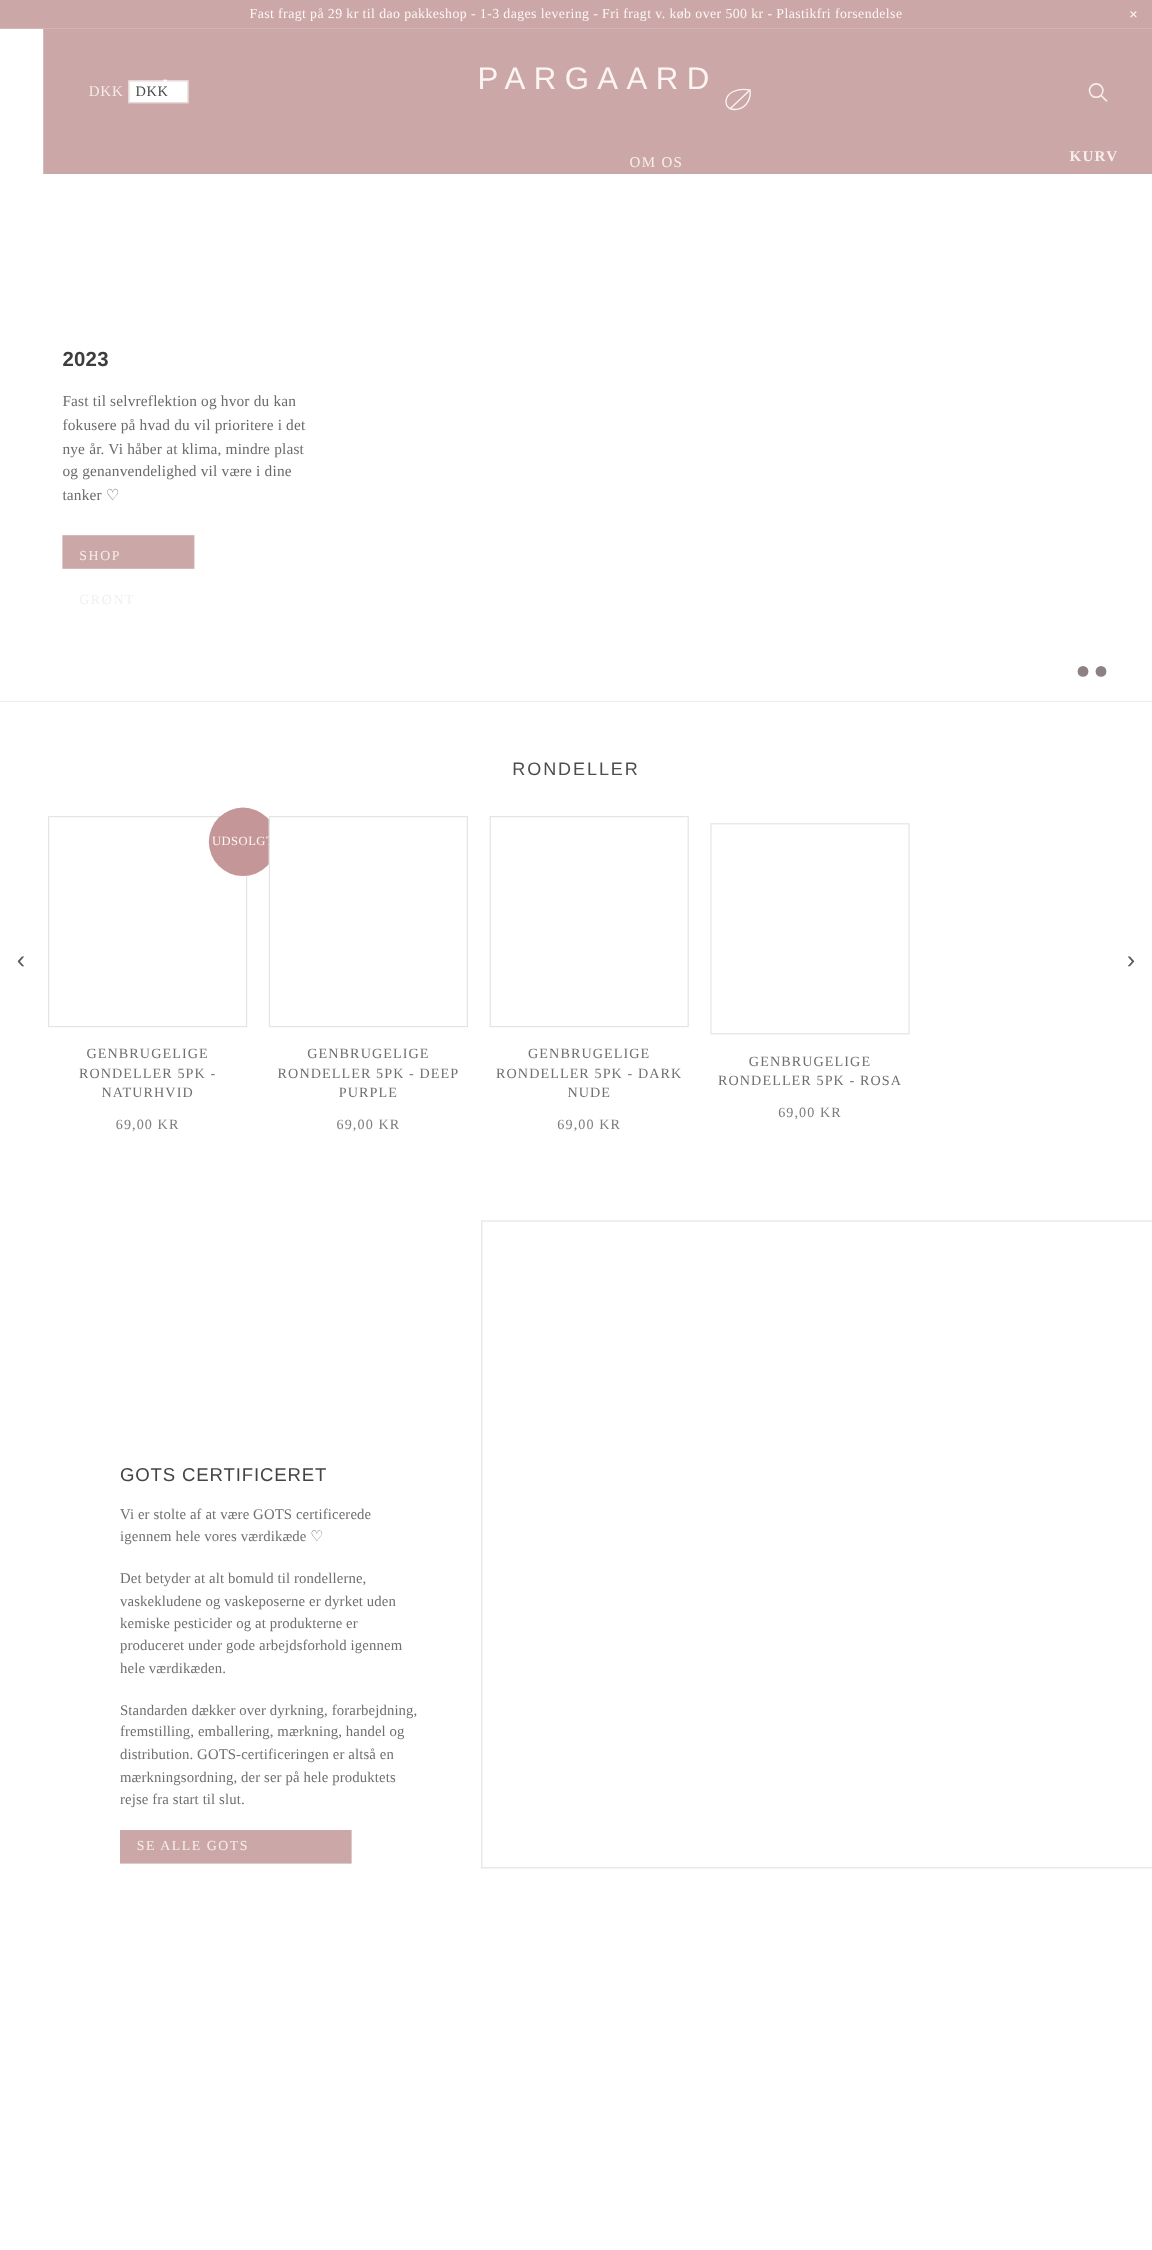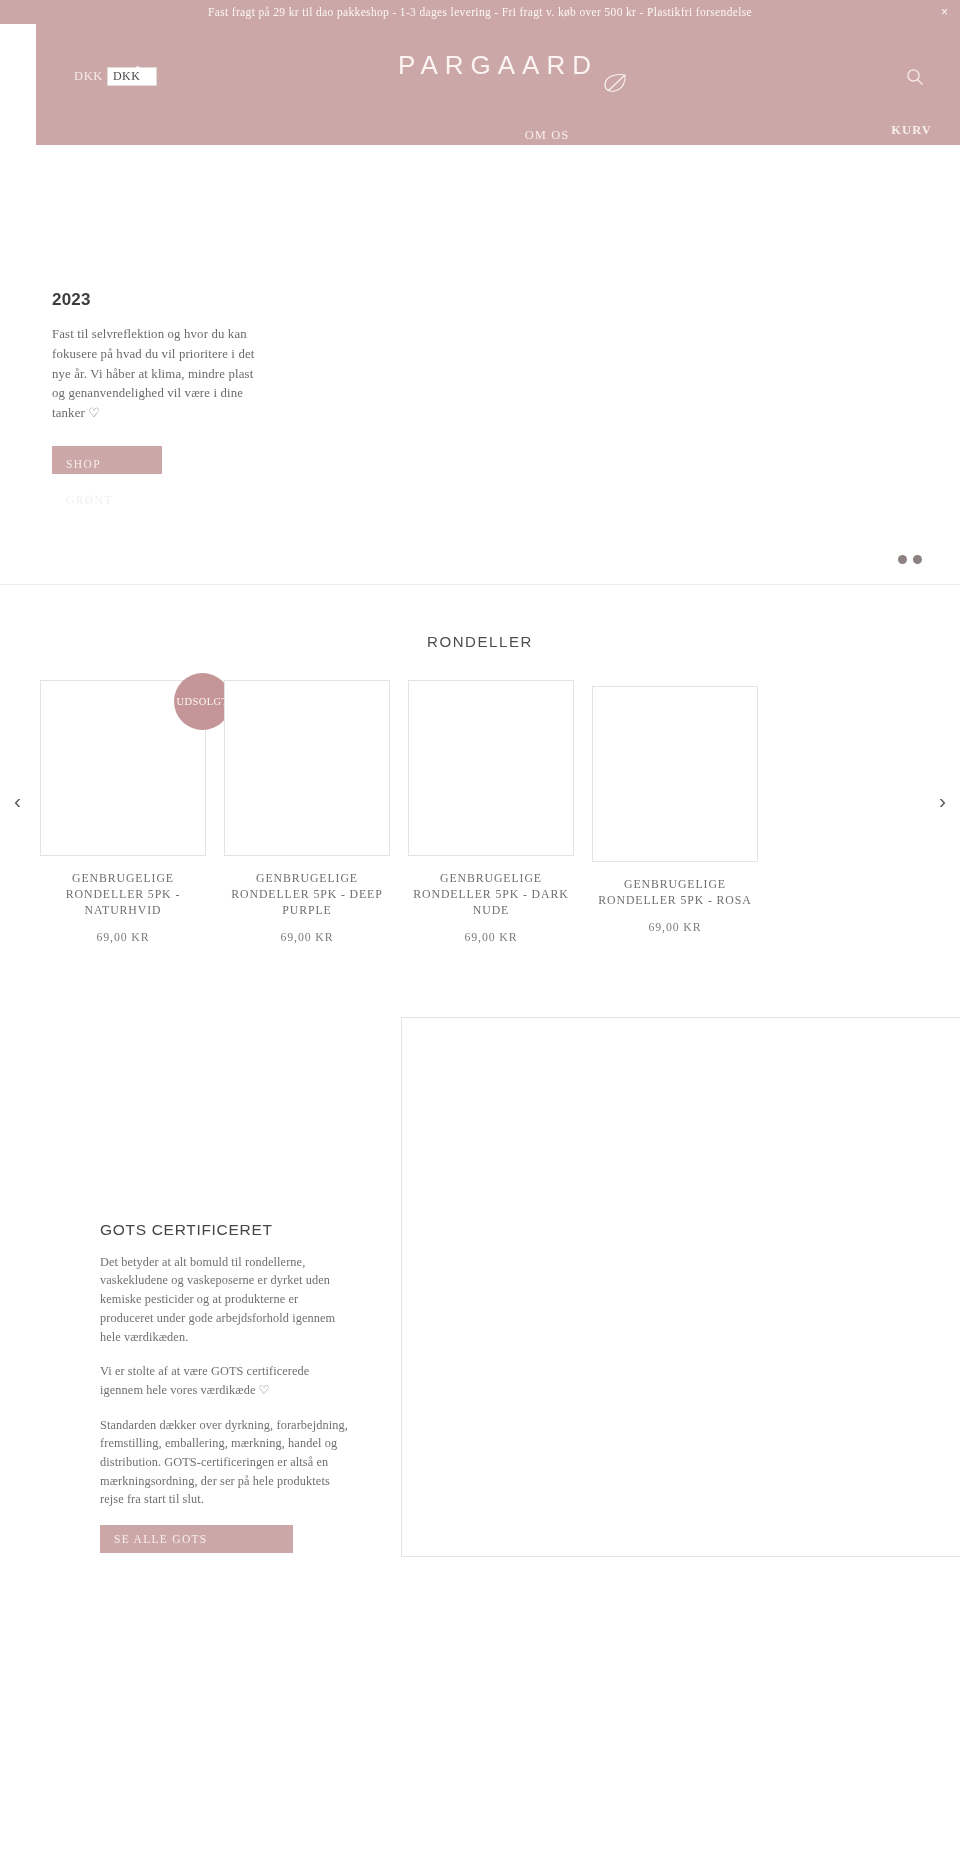--- a/index.html
+++ b/index.html
@@ -448,18 +448,18 @@
     </div>
 
     <div class="arrow right">›</div>
   </div>
 </div>
 
 <div class="gots">
   <div class="gots-panel"></div>
   <div class="gots-text">
     <div class="gots-title">GOTS CERTIFICERET</div>
+    <div class="gots-p">Vi er stolte af at være GOTS certificerede igennem hele vores værdikæde ♡</div>
     <div class="gots-p">Det betyder at alt bomuld til rondellerne, vaskekludene og vaskeposerne er dyrket uden kemiske pesticider og at produkterne er produceret under gode arbejdsforhold igennem hele værdikæden.</div>
-    <div class="gots-p">Vi er stolte af at være GOTS certificerede igennem hele vores værdikæde ♡</div>
     <div class="gots-p">Standarden dækker over dyrkning, forarbejdning, fremstilling, emballering, mærkning, handel og distribution. GOTS-certificeringen er altså en mærkningsordning, der ser på hele produktets rejse fra start til slut.</div>
     <button class="gots-btn">SE ALLE GOTS</button>
   </div>
 </div>
 
 </body></html>

